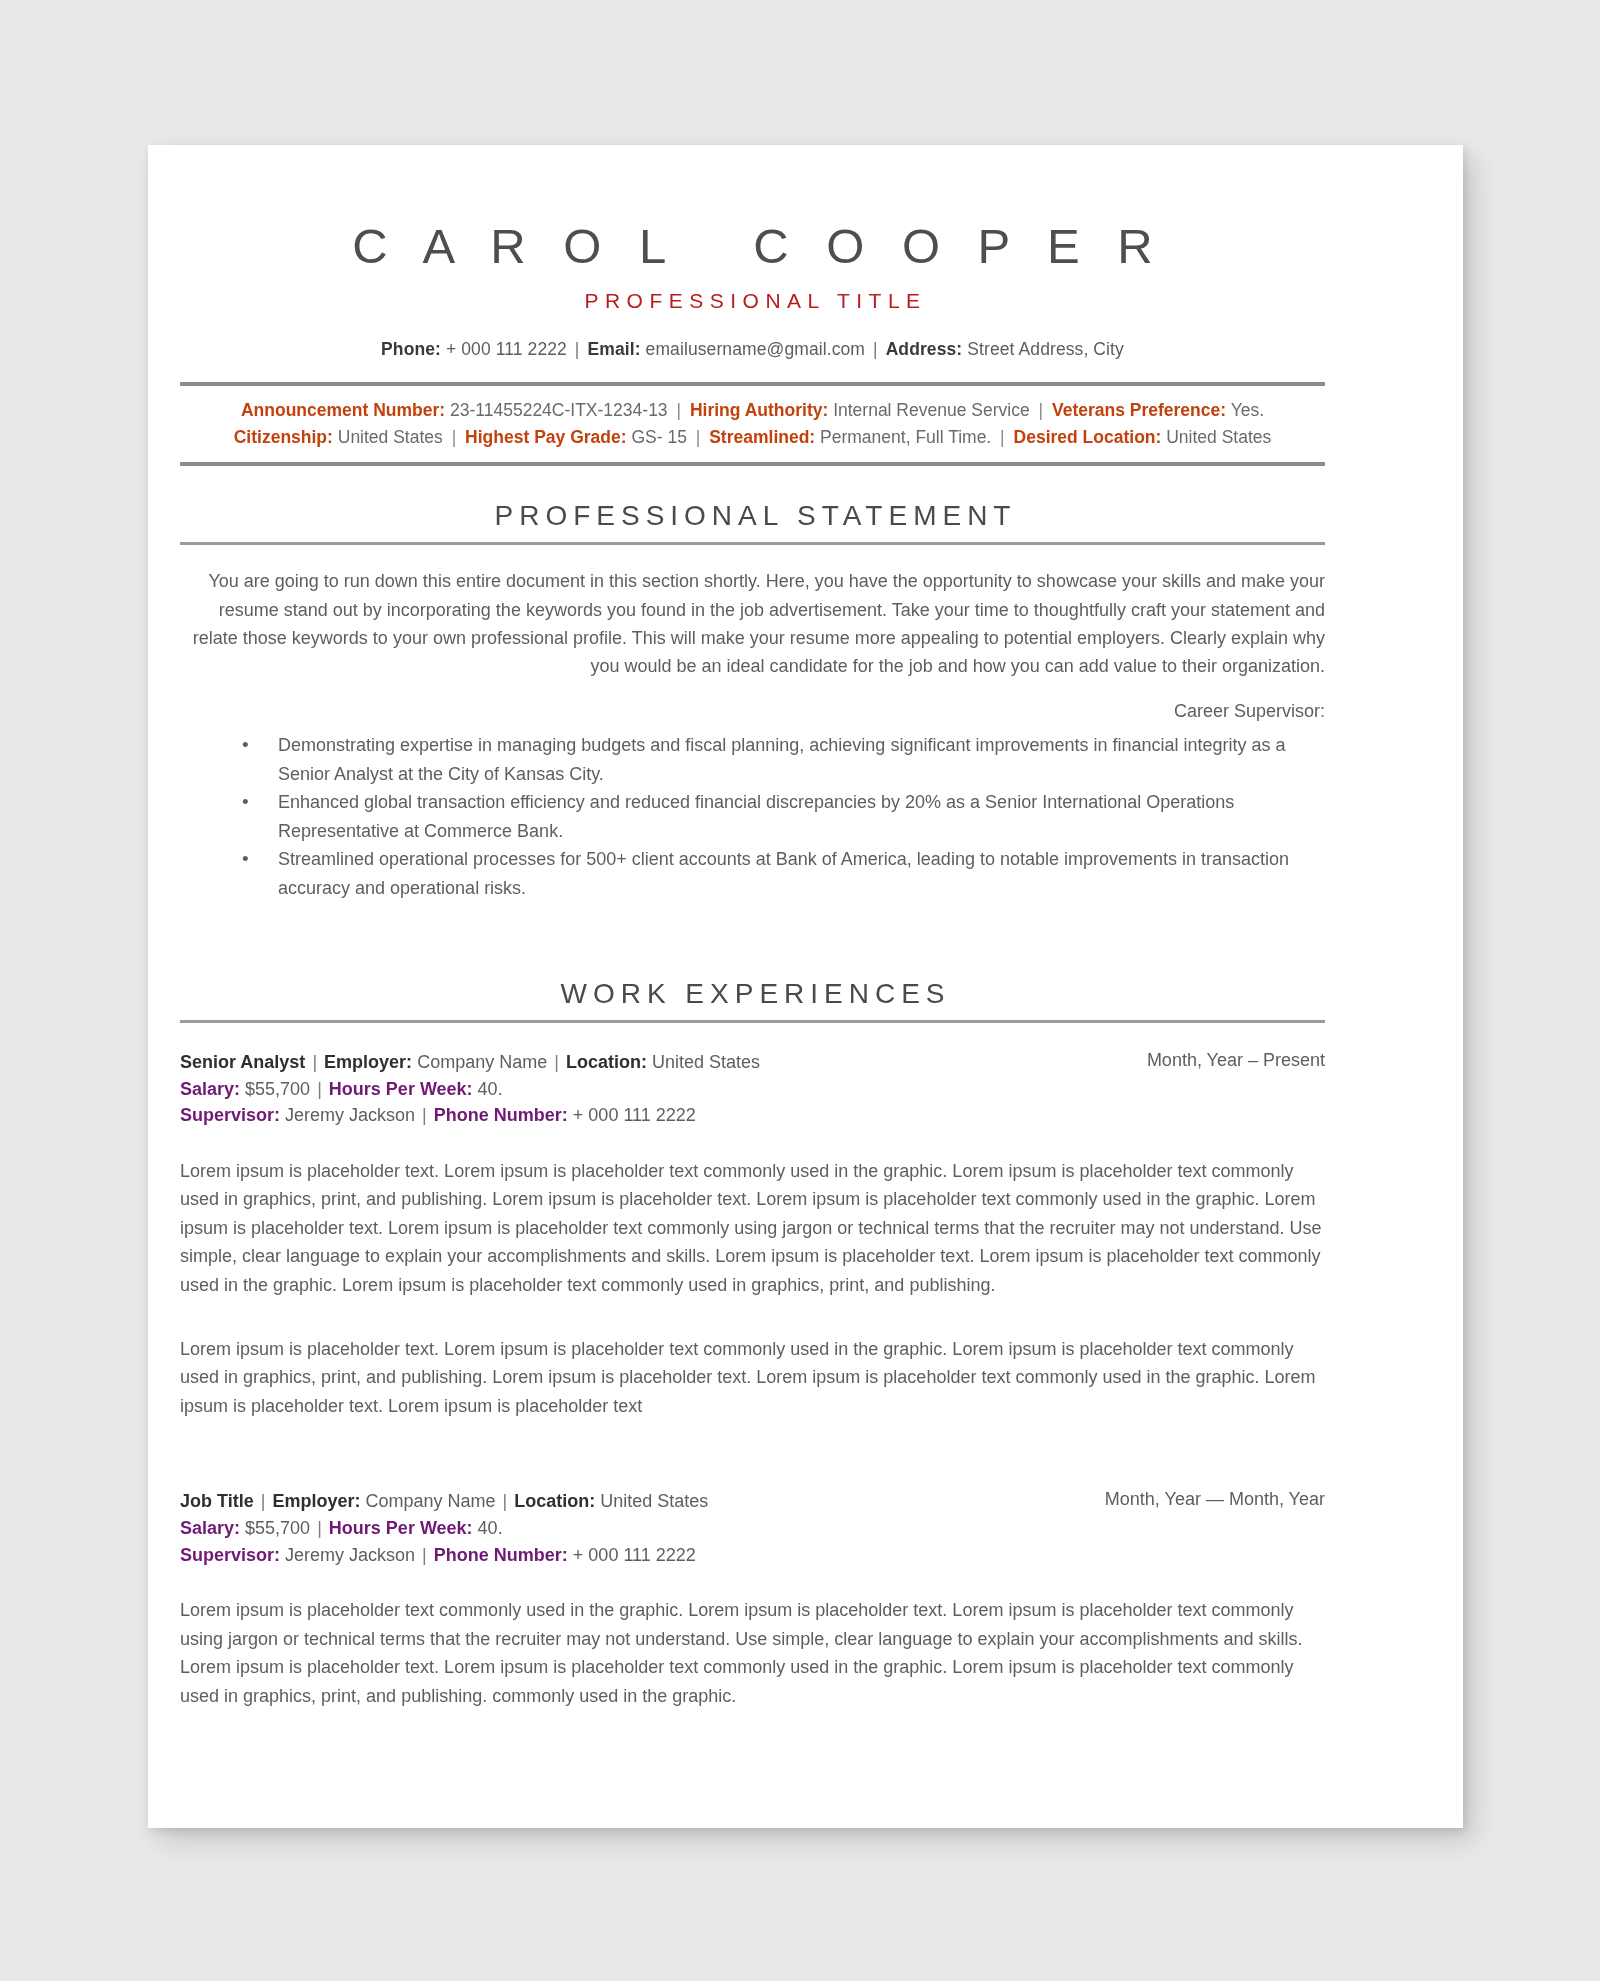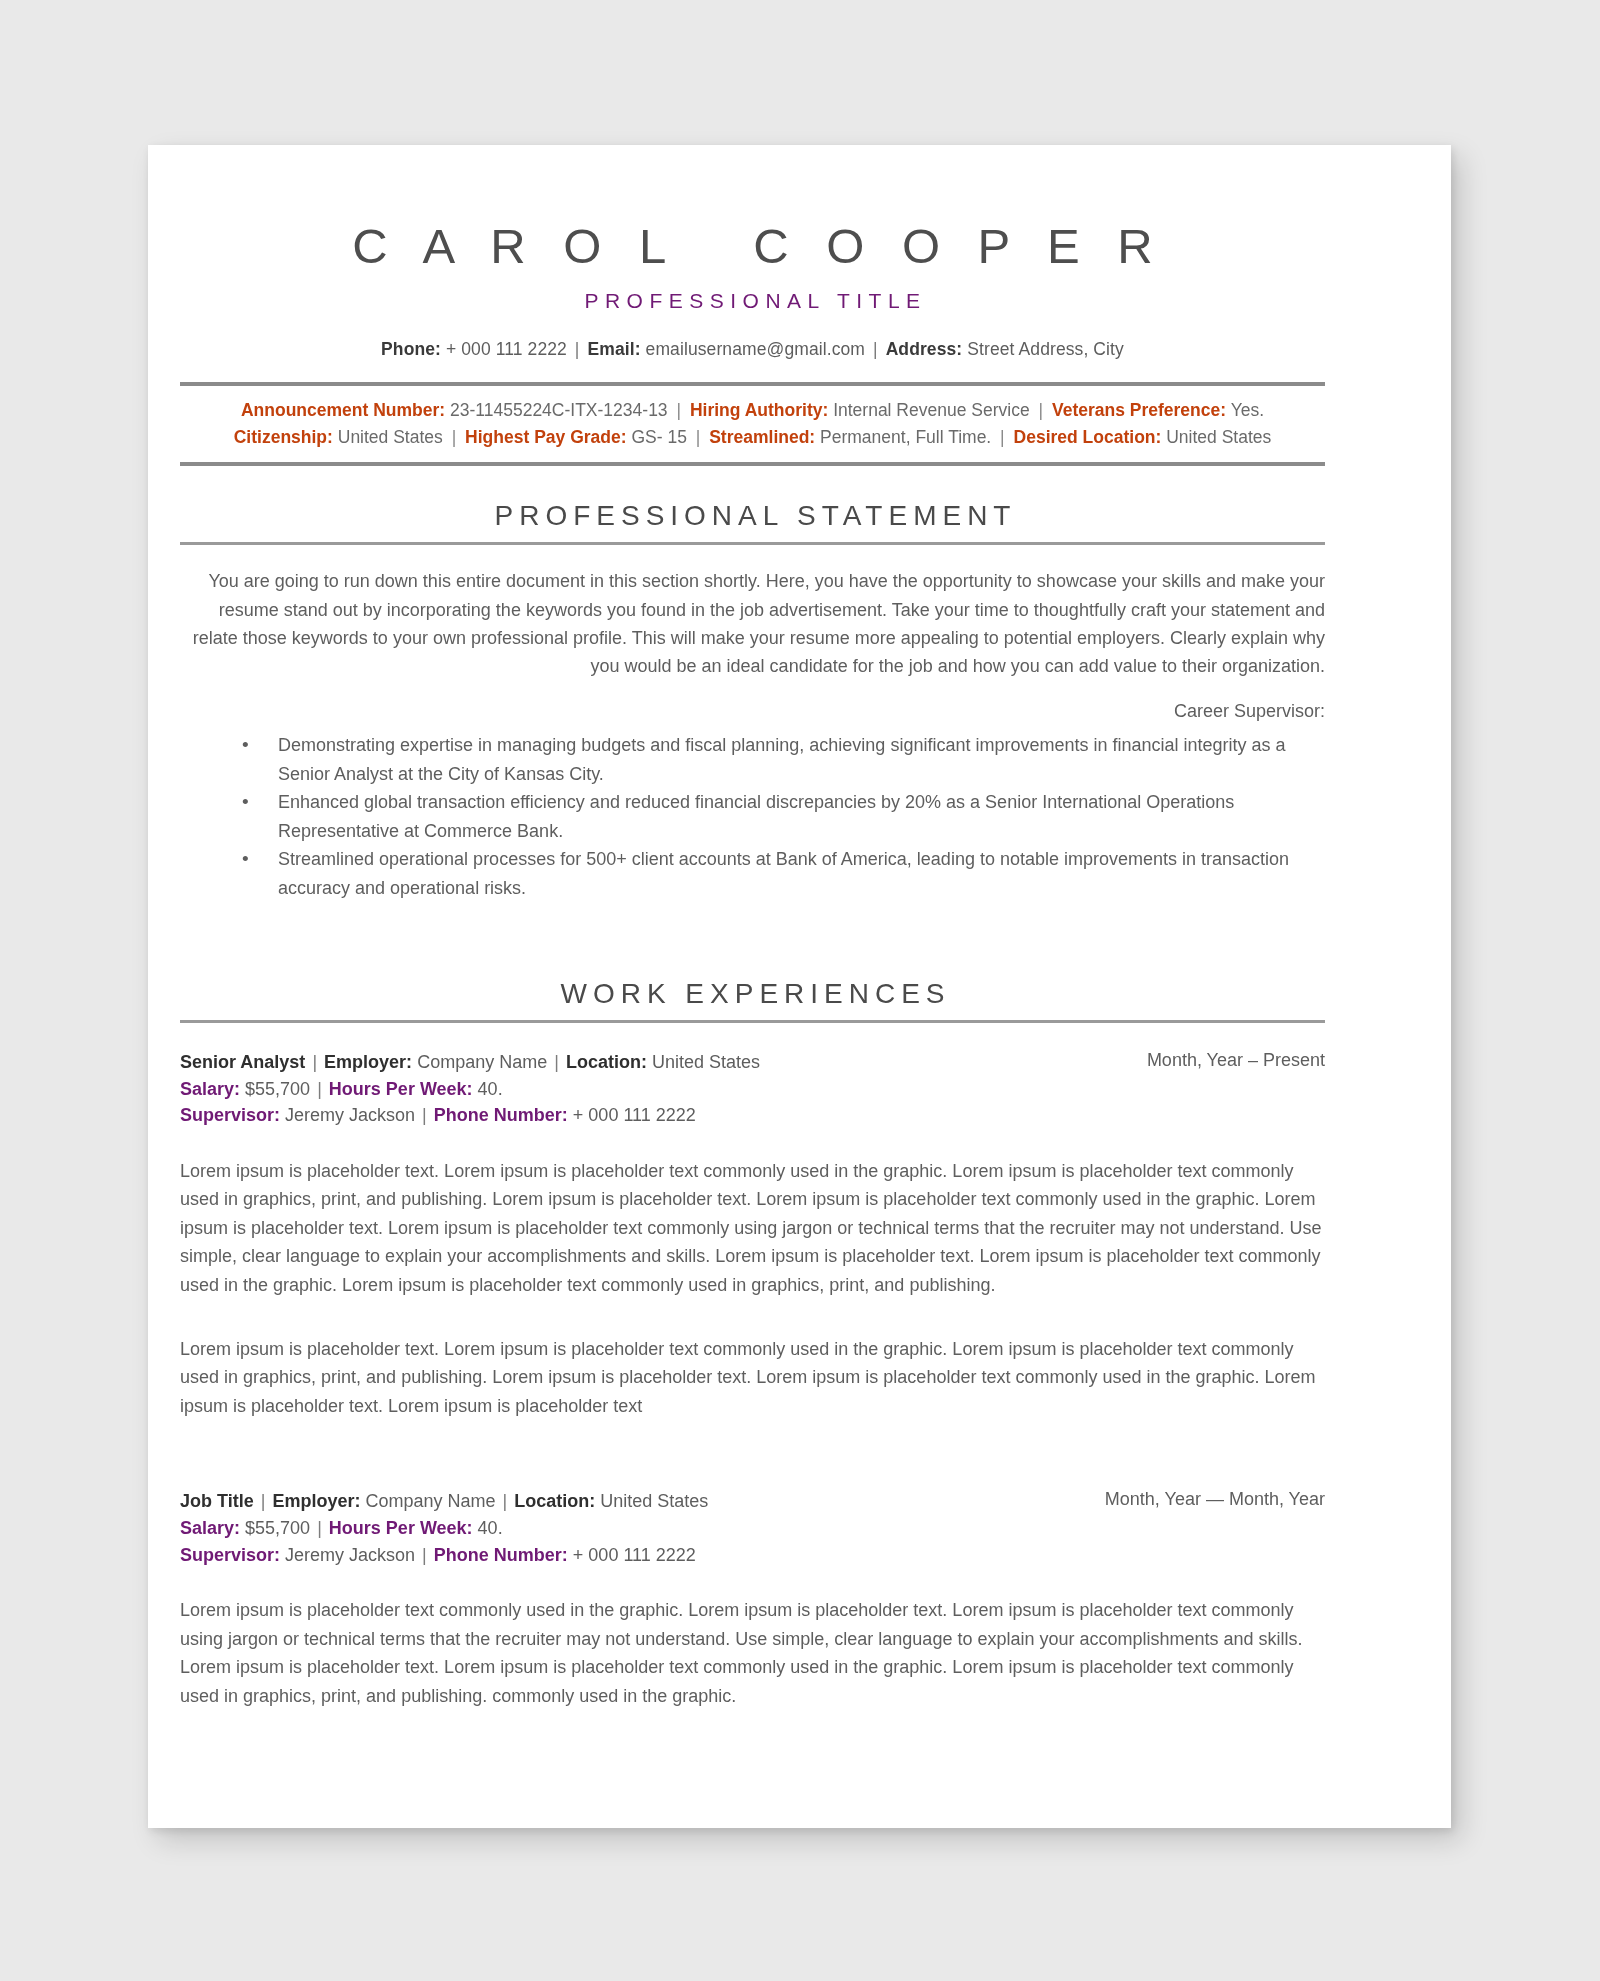--- a/index.html
+++ b/index.html
@@ -16,20 +16,21 @@
 
   
   #page-wrap {
     position: absolute;
     left: 148px;
     top: 145px;
     width: 1303px;
     height: 1683px;
     background: #ffffff;
     box-shadow: 10px 12px 26px rgba(0,0,0,0.16), 2px 3px 8px rgba(0,0,0,0.10);
+    padding-left: 12px;
   }
   #sheet {
     position: absolute;
     left: 0; top: 0;
     width: 1303px;
     height: 1683px;
     padding: 0;
     box-sizing: border-box;
   }
   .content {
@@ -48,21 +49,21 @@
     font-weight: 400;
     margin-top: 75px;
     line-height: 1.1;
     padding-left: 12px;
     white-space: pre;
   }
   .prof-title {
     text-align: center;
     font-size: 21px;
     letter-spacing: 6.5px;
-    color: #701a75;
+    color: #b91c1c;
     font-weight: 400;
     margin-top: 15px;
     padding-left: 6px;
   }
   .contact-line {
     text-align: center;
     font-size: 17.5px;
     color: #5d5d5d;
     margin-top: 26px;
     letter-spacing: 0.1px;

